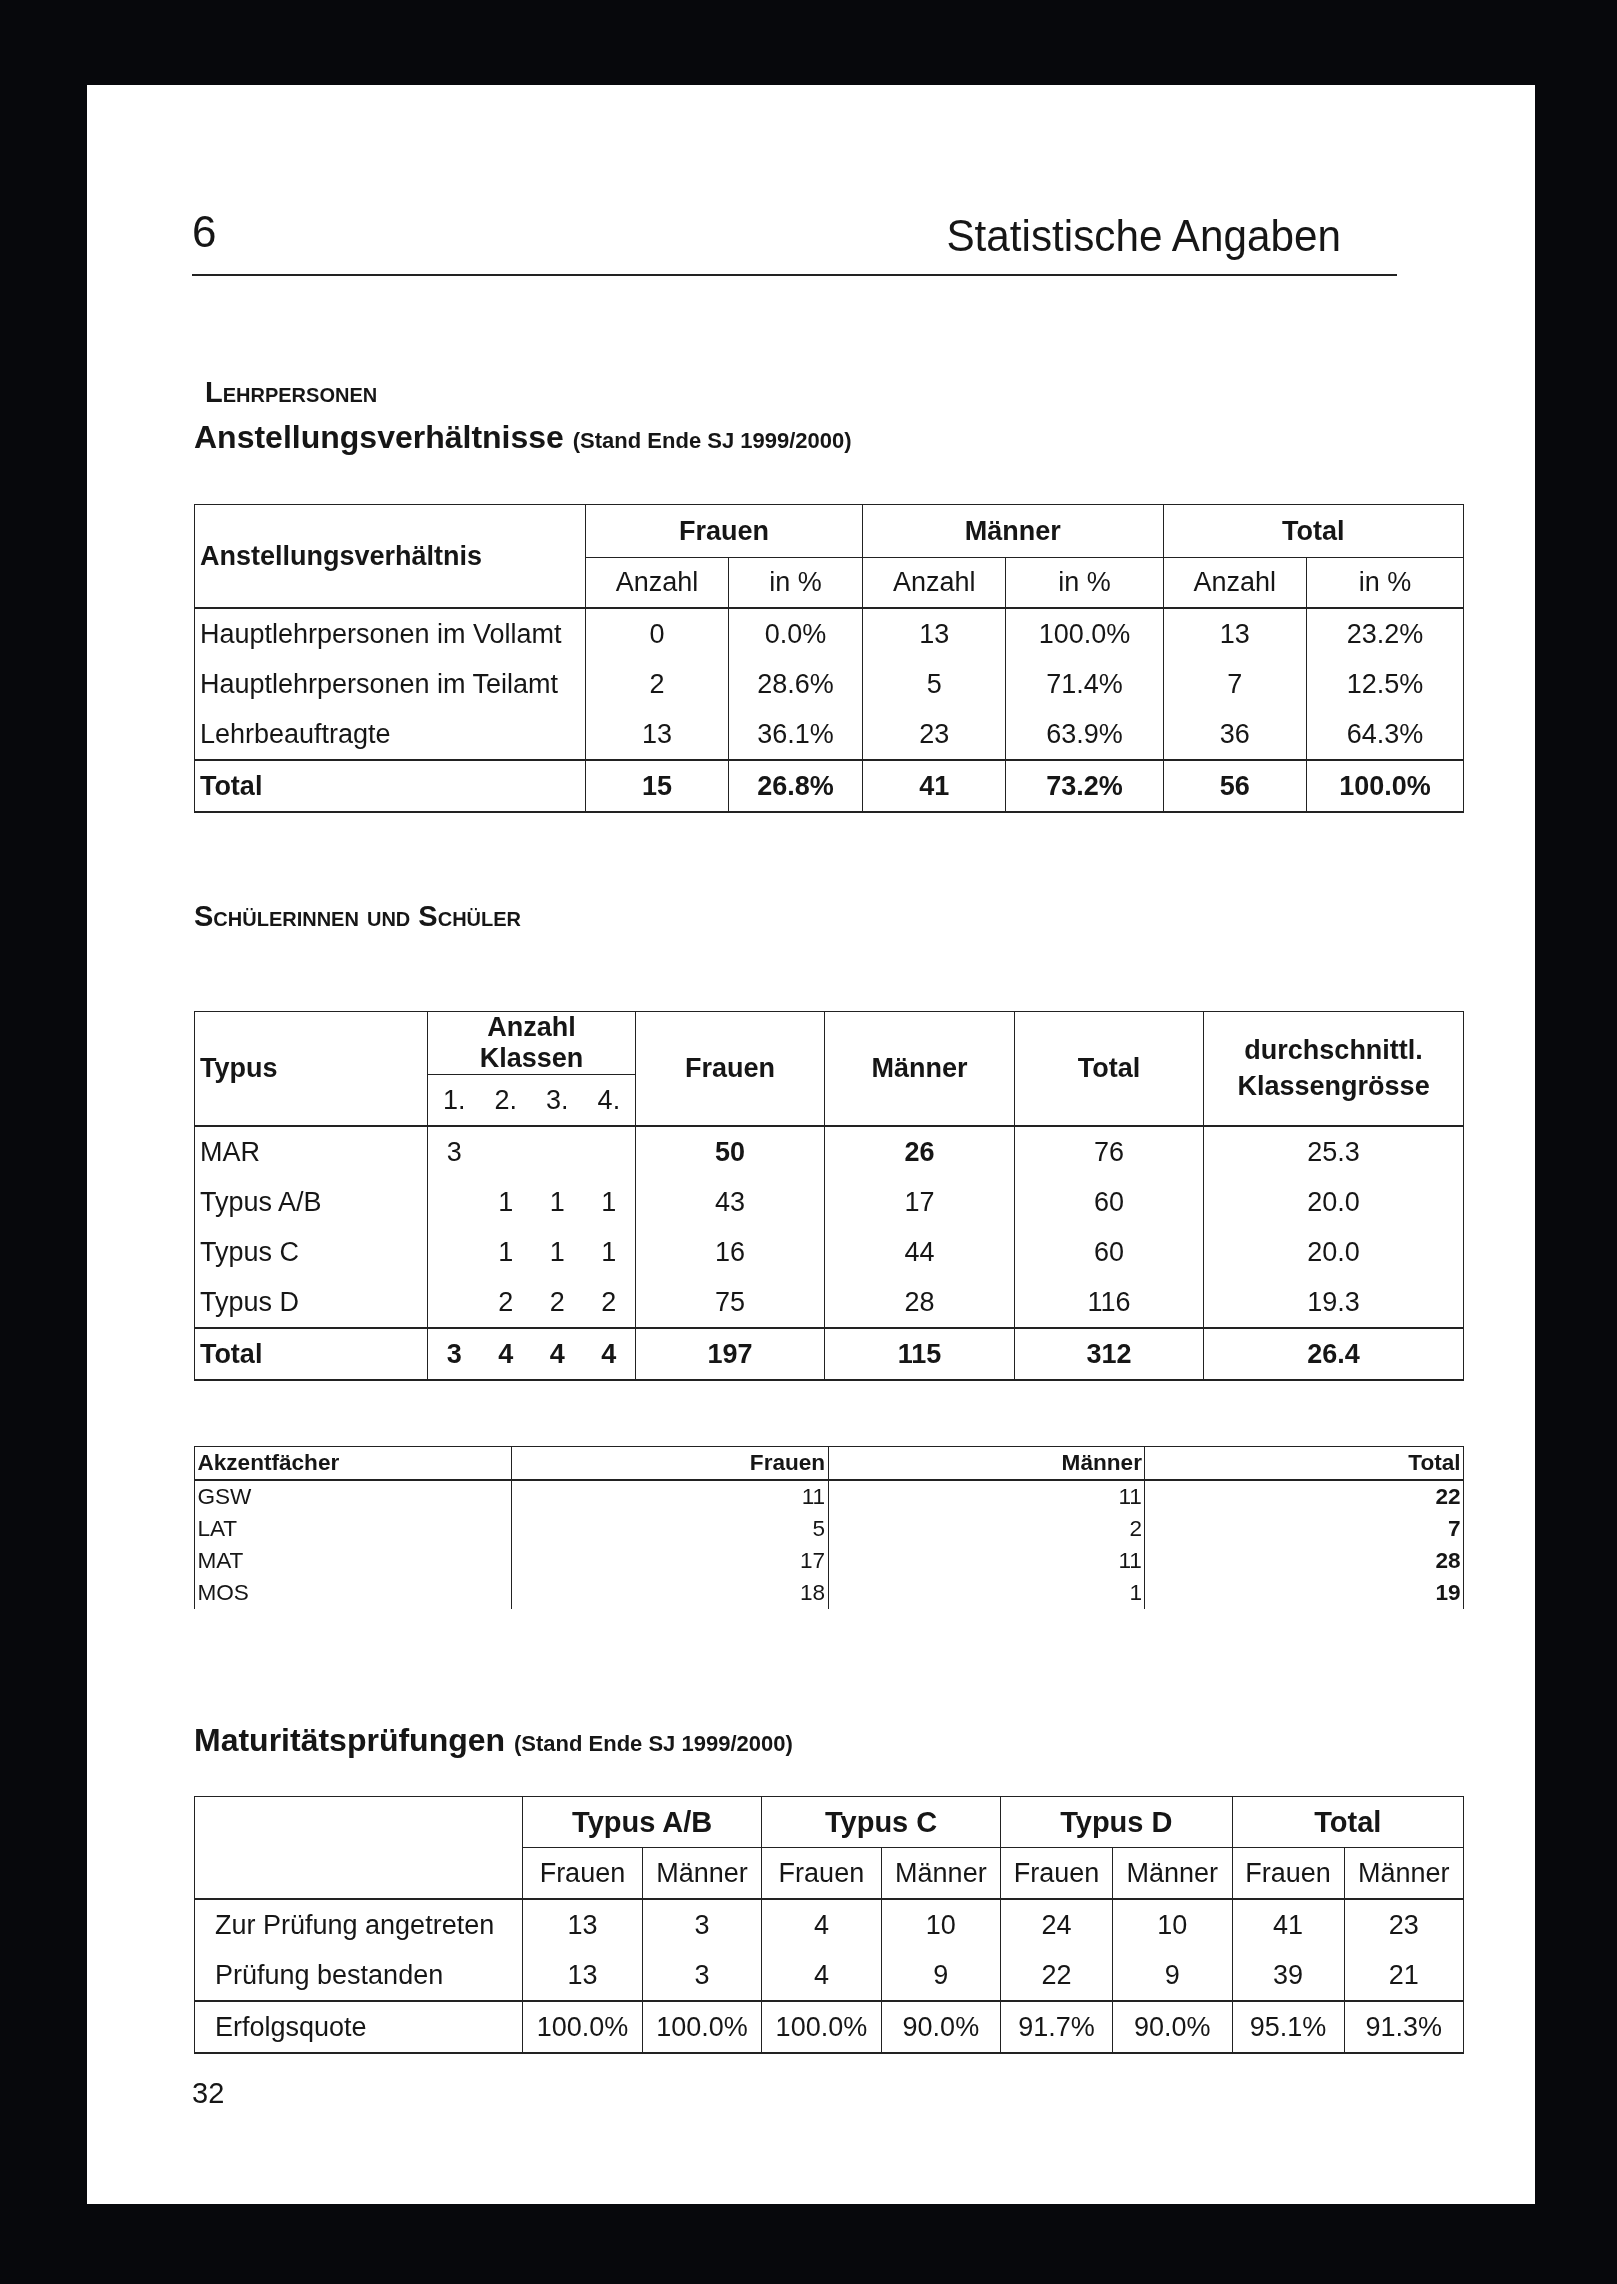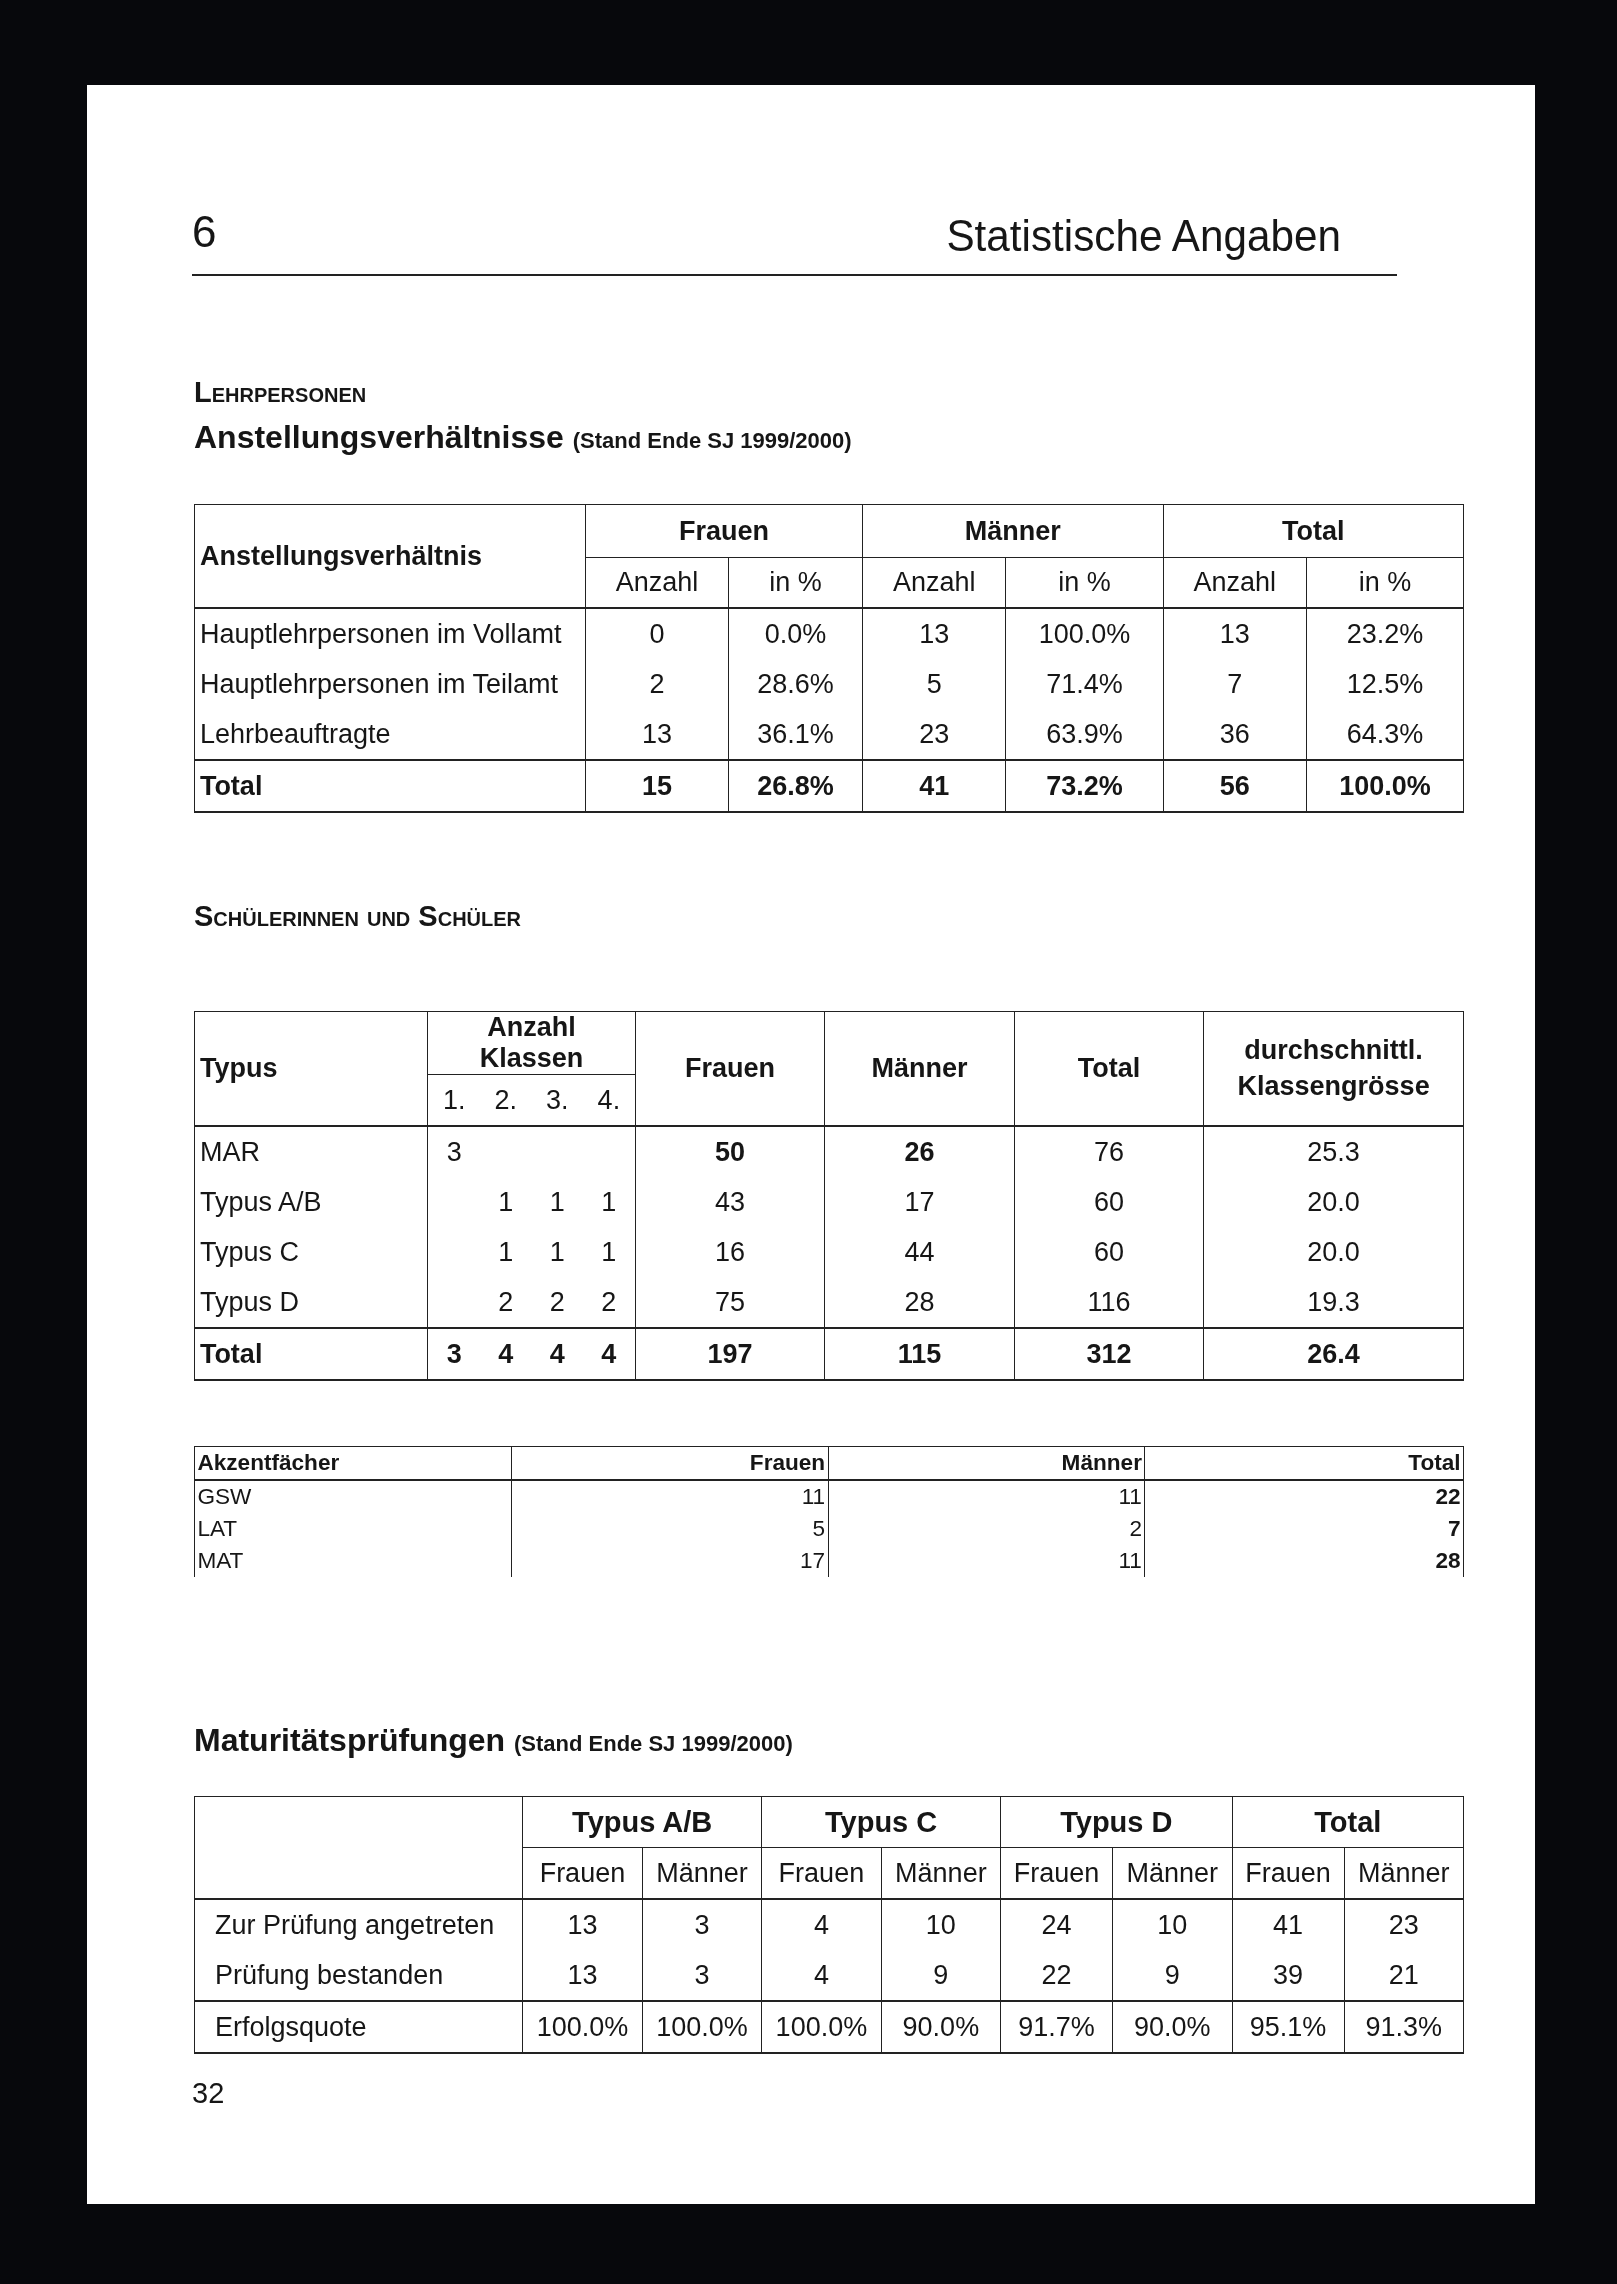--- a/index.html
+++ b/index.html
@@ -51,21 +51,21 @@
 </style>
 </head>
 <body>
 
 <div class="page">
 
   <div class="abs chap-num">6</div>
   <div class="abs chap-title">Statistische Angaben</div>
   <div class="abs chap-rule"></div>
 
-  <div class="abs sec-title" style="left:107px; top:293px; font-variant:small-caps;">Lehrpersonen</div>
+  <div class="abs sec-title" style="left:118px; top:293px; font-variant:small-caps;">Lehrpersonen</div>
   <div class="abs sub-title" style="left:107px; top:336px;">
     <span>Anstellungsverhältnisse</span>
     <span class="note">(Stand Ende SJ 1999/2000)</span>
   </div>
 
   <table class="t1">
     <tbody>
         <tr class="hdr1">
       <td rowspan="2" class="lbl bold" style="width:380px;">Anstellungsverhältnis</td>
       <td colspan="2" class="bold">Frauen</td>
@@ -217,20 +217,26 @@
       <td>5</td>
       <td>2</td>
       <td class="tot">7</td>
     </tr>
     <tr class="body">
       <td class="lbl">MAT</td>
       <td>17</td>
       <td>11</td>
       <td class="tot">28</td>
     </tr>
+    <tr class="body">
+      <td class="lbl">MOS</td>
+      <td>18</td>
+      <td>1</td>
+      <td class="tot">19</td>
+    </tr>
   </tbody>
     </table>
 
   <div class="abs sub-title" style="left:107px; top:1639px;">
     <span>Maturitätsprüfungen</span>
     <span class="note">(Stand Ende SJ 1999/2000)</span>
   </div>
 
   <table class="t4">
     <tbody>

